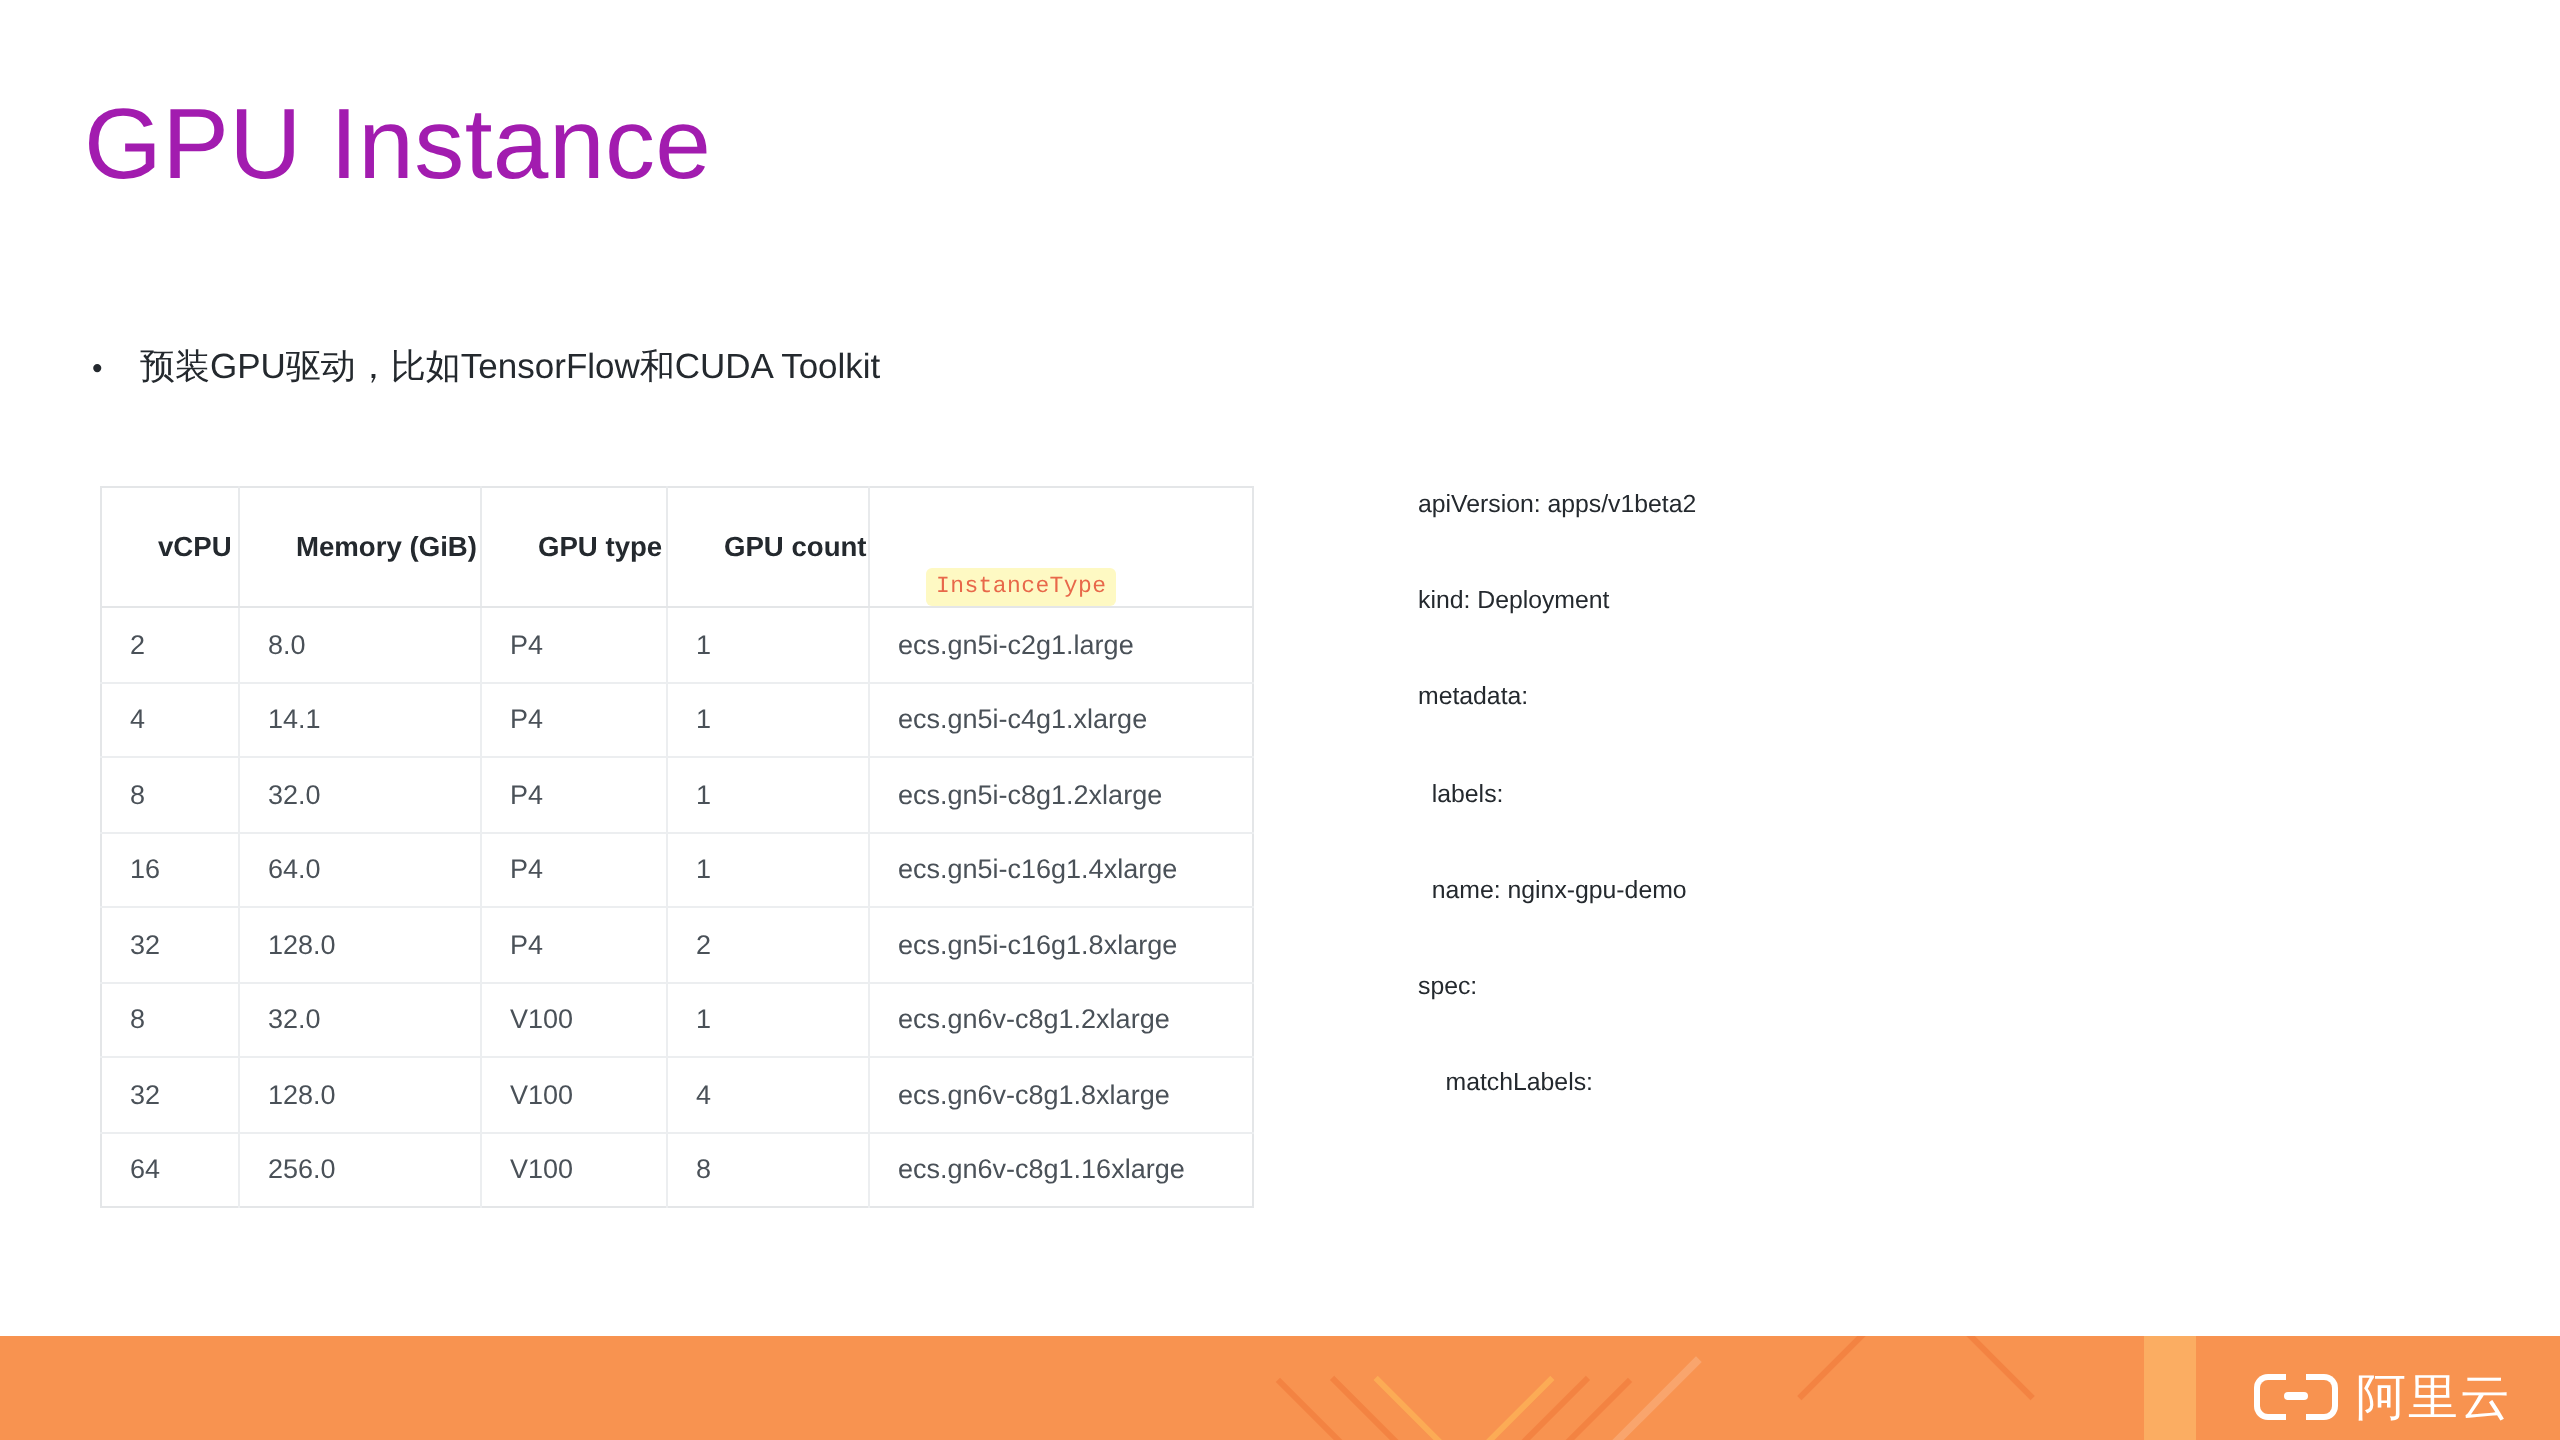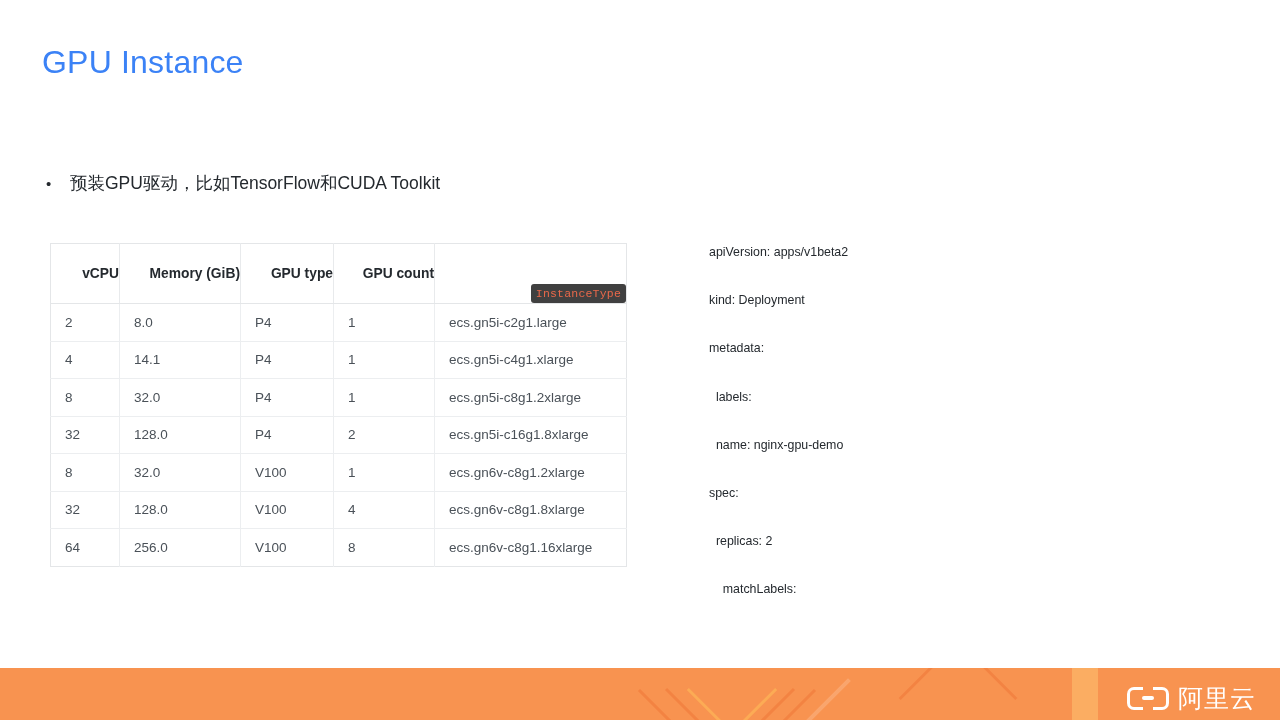--- a/index.html
+++ b/index.html
@@ -13,23 +13,23 @@
   #slide {
     position: relative;
     width: 1280px; height: 720px;
     background: #ffffff;
   }
 
   
   #slide-title {
     position: absolute;
     left: 42px; top: 44px;
-    font-size: 32px;
+    font-size: 50px;
     font-weight: 400;
-    color: #3b82f6;
+    color: #a21caf;
     letter-spacing: 0.2px;
     line-height: 1.15;
     white-space: nowrap;
   }
 
   
   #bullet-list {
     position: absolute;
     left: 46px; top: 170px;
     width: 620px;
@@ -60,25 +60,25 @@
     font-size: 13.5px;
     table-layout: fixed;
   }
   #spec-table col.c-vcpu   { width: 69px; }
   #spec-table col.c-mem    { width: 121px; }
   #spec-table col.c-gtype  { width: 93px; }
   #spec-table col.c-gcount { width: 101px; }
   #spec-table col.c-itype  { width: 192px; }
 
   #spec-table th {
-    text-align: right;
+    text-align: left;
     font-weight: bold;
     color: #24292e;
     font-size: 13.8px;
-    padding: 0 0 0 14px;
+    padding: 0 0 0 28px;
     height: 39px;
     border-right: 1px solid #e8eaec;
     border-bottom: 1px solid #e4e6e8;
     vertical-align: middle;
     background: #ffffff;
     white-space: nowrap;
   }
   #spec-table th:last-child { border-right: none; }
 
   #spec-table td {
@@ -92,21 +92,21 @@
     white-space: nowrap;
   }
   #spec-table td:last-child { border-right: none; }
   #spec-table tbody tr:last-child td { border-bottom: none; }
 
   .code-badge {
     display: inline-block;
     font-family: "Liberation Mono", "DejaVu Sans Mono", monospace;
     font-size: 11.5px;
     color: #e8684a;
-    background: #404040;
+    background: #fef9c3;
     border-radius: 3px;
     padding: 3px 5px 3px 5px;
     letter-spacing: 0.2px;
     font-weight: normal;
     margin-top: 40px;
   }
 
   
   #yaml-block {
     position: absolute;
@@ -258,20 +258,27 @@
         <td>ecs.gn5i-c4g1.xlarge</td>
       </tr>
       <tr>
         <td>8</td>
         <td>32.0</td>
         <td>P4</td>
         <td>1</td>
         <td>ecs.gn5i-c8g1.2xlarge</td>
       </tr>
       <tr>
+        <td>16</td>
+        <td>64.0</td>
+        <td>P4</td>
+        <td>1</td>
+        <td>ecs.gn5i-c16g1.4xlarge</td>
+      </tr>
+      <tr>
         <td>32</td>
         <td>128.0</td>
         <td>P4</td>
         <td>2</td>
         <td>ecs.gn5i-c16g1.8xlarge</td>
       </tr>
       <tr>
         <td>8</td>
         <td>32.0</td>
         <td>V100</td>
@@ -295,21 +302,20 @@
     </tbody>
   </table>
 
   <div id="yaml-block">
     <div class="yaml-line">apiVersion: apps/v1beta2</div>
     <div class="yaml-line">kind: Deployment</div>
     <div class="yaml-line">metadata:</div>
     <div class="yaml-line">  labels:</div>
     <div class="yaml-line">  name: nginx-gpu-demo</div>
     <div class="yaml-line">spec:</div>
-    <div class="yaml-line">  replicas: 2</div>
     <div class="yaml-line">    matchLabels:</div>
     
     
     
     
     
     
     
     
     

